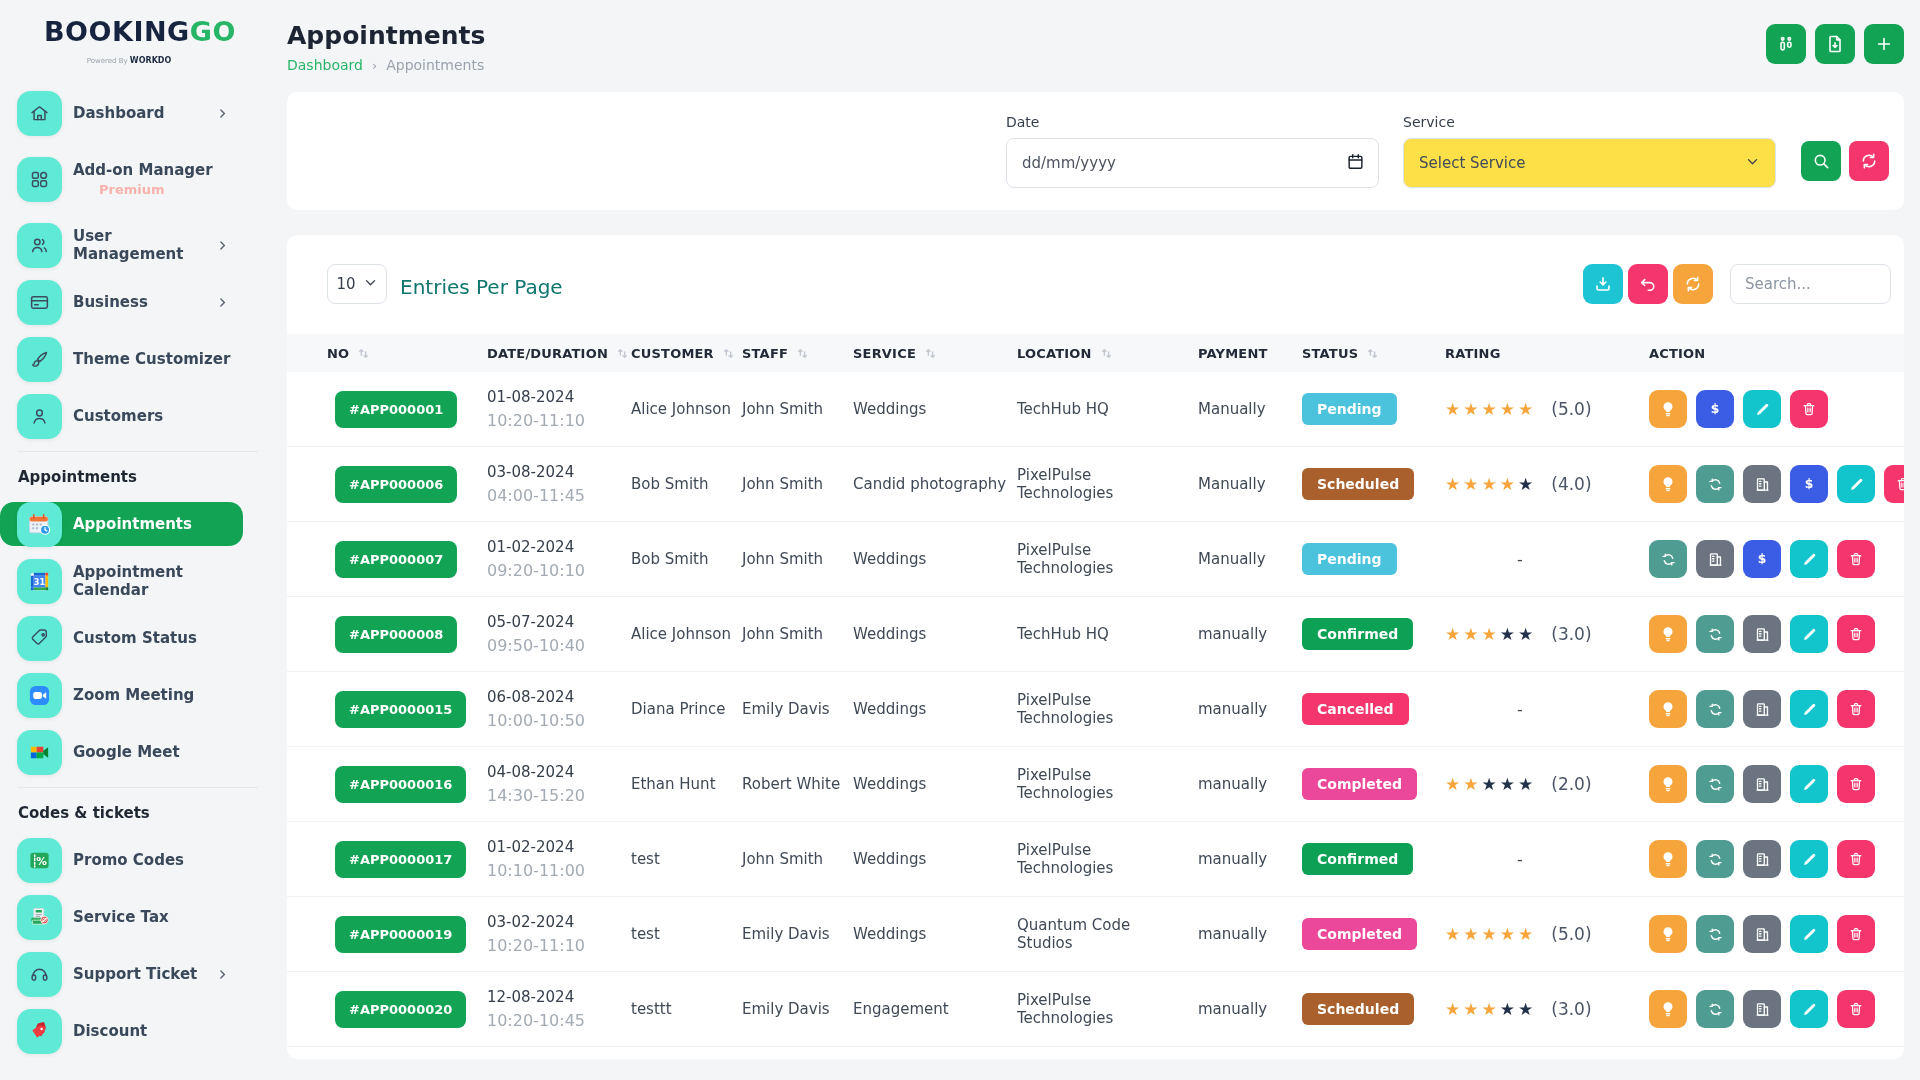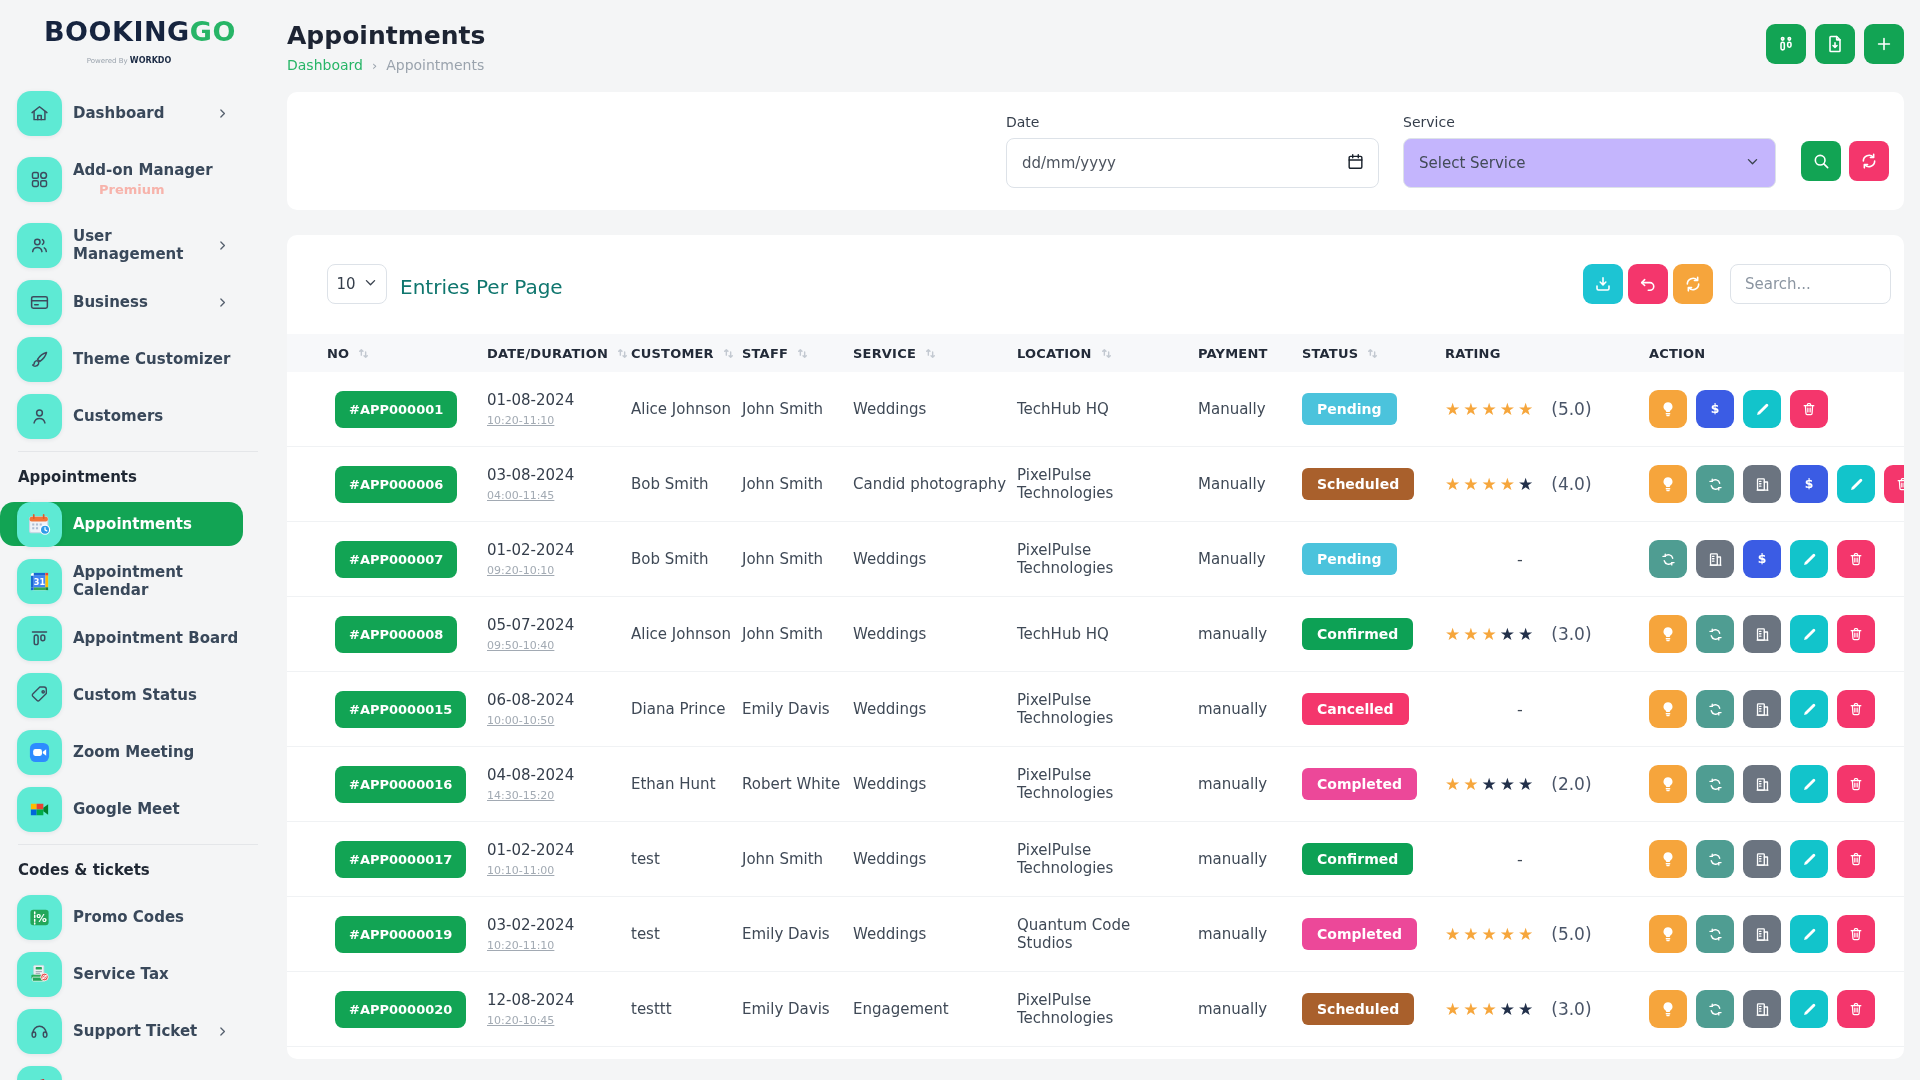--- a/index.html
+++ b/index.html
@@ -45,21 +45,21 @@
   
   .filter-card { position:relative; width:1617px; height:118px; margin-top:0; }
   .fgroup { position:absolute; top:22px; width:373px; }
   .fgroup.date { left:719px; }
   .fgroup.service { left:1116px; }
   .flabel { display:block; font-size:14px; color:#353e4b; margin-bottom:8px; }
   .finput-wrap { position:relative; }
   .finput { width:100%; height:50px; border:1px solid #dde2e8; border-radius:8px; padding:0 44px 0 15px; font-size:15px; color:#353e4b; outline:none; font-family:inherit; background:#fff; }
   .finput::placeholder { color:#3a424e; opacity:.9; }
   .finput-icon { position:absolute; right:14px; top:14px; pointer-events:none; display:flex; }
-  .fselect { display:flex; align-items:center; justify-content:space-between; height:50px; border:1px solid #dde2e8; border-radius:8px; padding:0 15px; font-size:15px; color:#424b58; cursor:pointer; background:#c4b5fd; }
+  .fselect { display:flex; align-items:center; justify-content:space-between; height:50px; border:1px solid #dde2e8; border-radius:8px; padding:0 15px; font-size:15px; color:#424b58; cursor:pointer; background:#fde047; }
   .fbtn { position:absolute; top:49px; width:40px; height:40px; border:none; border-radius:8px; display:flex; align-items:center; justify-content:center; cursor:pointer; }
   .fbtn.search { left:1514px; background:#12a454; }
   .fbtn.reset { left:1562px; background:#f4366c; }
 
   
   .table-card { position:relative; width:1617px; height:824px; margin-top:25px; overflow:hidden; }
   .entries-select { position:absolute; left:40px; top:29px; width:60px; height:40px; border:1px solid #dde2e8; border-radius:8px; display:flex; align-items:center; justify-content:center; gap:7px; font-size:15px; color:#353e4b; cursor:pointer; background:#fff; }
   .entries-label { position:absolute; left:113px; top:40px; font-size:20px; color:#0f766e; }
   .tbtn { position:absolute; top:29px; width:40px; height:40px; border:none; border-radius:9px; display:flex; align-items:center; justify-content:center; cursor:pointer; }
   .tbtn.download { left:1296px; background:#1dc4d3; }
@@ -69,21 +69,21 @@
   .table-search::placeholder { color:#8b95a1; }
 
   .thead, .trow { display:grid; grid-template-columns:160px 144px 111px 111px 164px 181px 104px 143px 204px 1fr; align-items:center; padding-left:40px; }
   .thead { position:absolute; left:0; top:99px; width:100%; height:38px; background:#f7f8fa; }
   .th { display:flex; align-items:center; gap:8px; font-size:13px; font-weight:700; color:#232b39; letter-spacing:.2px; cursor:pointer; }
   .tbody { position:absolute; left:0; top:137px; width:100%; }
   .trow { height:75px; border-bottom:1px solid #f0f2f4; background:#fff; }
   .badge-no { display:inline-block; background:#12a454; color:#fff; font-size:13px; font-weight:700; padding:11px 14px; border-radius:8px; cursor:pointer; justify-self:start;margin-left:8px; }
   .cell { font-size:15px; color:#3f4956; padding-right:10px; }
   .cell-date .d { display:block; font-size:15px; color:#353e4b; }
-  .cell-date .t { display:block; font-size:11px; color:#a2aab3; margin-top:5px;text-decoration:underline; }
+  .cell-date .t { display:block; font-size:16px; color:#a2aab3; margin-top:5px; }
   .badge-status { display:inline-block; color:#fff; font-size:14px; font-weight:600; padding:8px 15px; border-radius:6px; justify-self:start; }
   .st-pending   { background:#4bc3dc; }
   .st-scheduled { background:#a9602c; }
   .st-confirmed { background:#0da155; }
   .st-cancelled { background:#f4366c; }
   .st-completed { background:#ec4899; }
   .cell-rating { display:flex; align-items:center; gap:3px; }
   .cell-rating .star { font-size:17px; color:#f6a63c; line-height:1; }
   .cell-rating .star.off { color:#22304a; }
   .cell-rating .rlabel { font-size:17px; color:#4a5568; margin-left:15px; }
@@ -252,34 +252,20 @@
           </span>
         </span>
         <span class="nav-labels">
           <span class="nav-label">Appointment Calendar</span>
         </span>
       </div>
       <div class="nav-item">
         <span class="icon-box">
           <span style="display:flex">
             <svg width="21" height="21" viewBox="0 0 24 24" fill="none" stroke="#3d4c5e" stroke-width="1.7" stroke-linecap="round" stroke-linejoin="round">
-              <path d="M4 4.6h16"></path>
-              <rect x="6" y="8" width="4.4" height="11" rx="2.2"></rect>
-              <rect x="13.6" y="8" width="4.4" height="6.6" rx="2.2"></rect>
-            </svg>
-          </span>
-        </span>
-        <span class="nav-labels">
-          <span class="nav-label">Appointment Board</span>
-        </span>
-      </div>
-      <div class="nav-item">
-        <span class="icon-box">
-          <span style="display:flex">
-            <svg width="21" height="21" viewBox="0 0 24 24" fill="none" stroke="#3d4c5e" stroke-width="1.7" stroke-linecap="round" stroke-linejoin="round">
               <path d="M20.4 11.6 11.6 20.4a1.8 1.8 0 0 1-2.6 0l-5.4-5.4a1.8 1.8 0 0 1 0-2.6l8.8-8.8h5.2a2.8 2.8 0 0 1 2.8 2.8z" transform="translate(1,-1) scale(0.92)"></path>
               <circle cx="16.2" cy="7.8" r="1.3"></circle>
             </svg>
           </span>
         </span>
         <span class="nav-labels">
           <span class="nav-label">Custom Status</span>
         </span>
       </div>
       <div class="nav-item">

